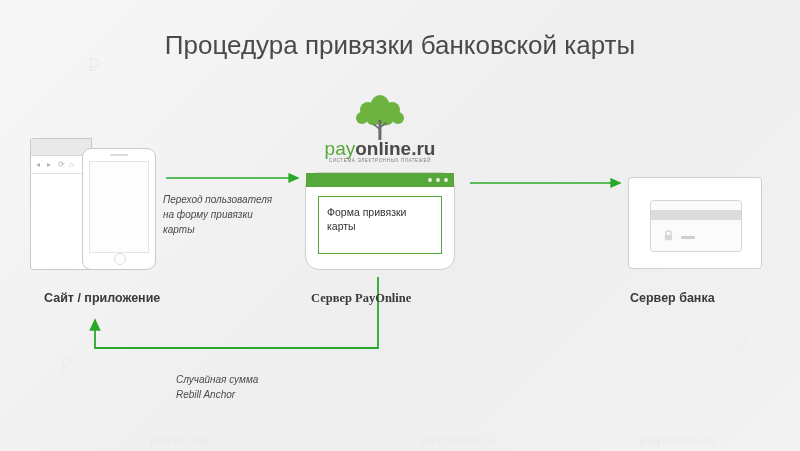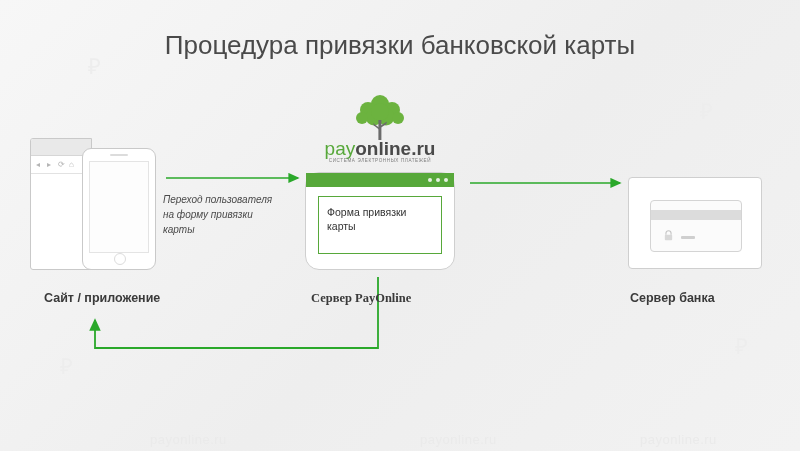--- a/index.html
+++ b/index.html
@@ -348,14 +348,16 @@
         </svg>
         <div class="card-line"></div>
       </div>
     </div>
   </div>
   <div class="caption" id="cap-bank">Сервер банка</div>
 
   <div class="arrow-label" id="label-1">Переход пользователя
 на форму привязки
 карты</div>
+  <div class="arrow-label" id="label-3">Случайная сумма
+Rebill Anchor</div>
 
 </div>
 
 </body></html>

